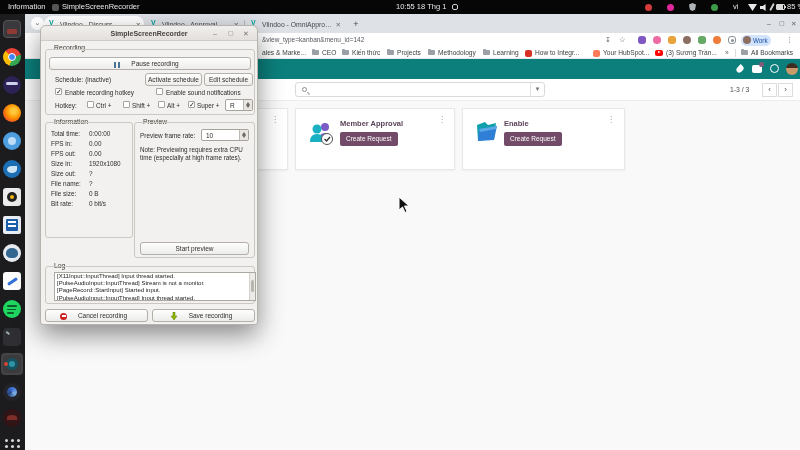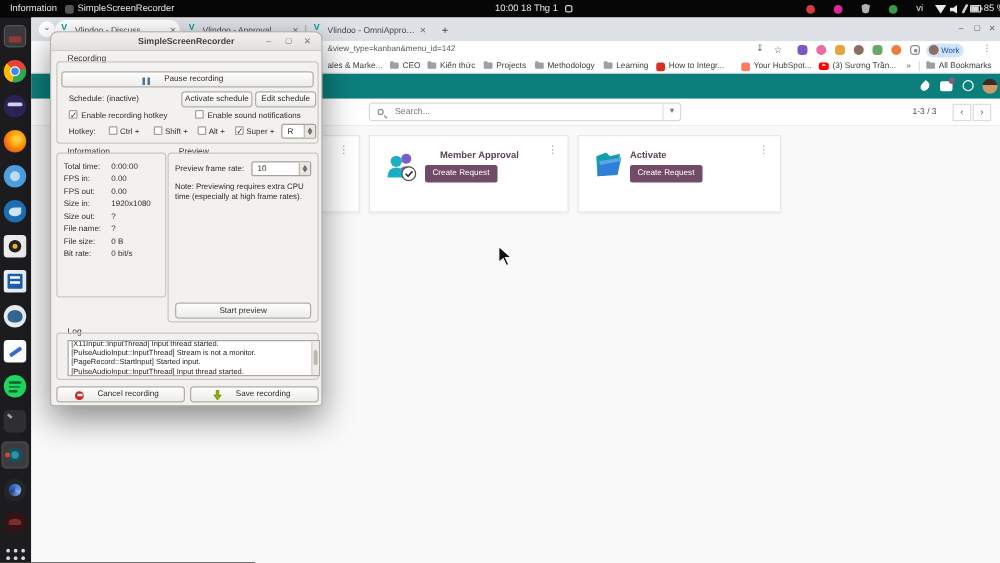--- a/index.html
+++ b/index.html
@@ -77,21 +77,21 @@
 </style>
 </head>
 <body>
 
 <div class="screen">
 
   <div class="ab topbar">
     <span class="txt" style="left:8px">Information</span>
     <span class="ab" style="left:52px;top:3.5px;width:7px;height:7px;background:#555;border-radius:2px"></span>
     <span class="txt" style="left:62px">SimpleScreenRecorder</span>
-    <span class="txt" style="left:396px">10:00 18 Thg 1</span>
+    <span class="txt" style="left:396px">10:55 18 Thg 1</span>
     <span class="bell" style="left:452px"></span>
     <span class="tray-dot" style="left:645px;background:#d63b3b"></span>
     <span class="tray-dot" style="left:667px;background:#e0269a"></span>
     <span class="shield" style="left:689px"></span>
     <span class="tray-dot" style="left:711px;background:#3d9a47"></span>
     <span class="txt" style="left:733px">vi</span>
     <span class="wifi" style="left:748px"></span>
     <span class="vol" style="left:760px"></span>
     <span class="pen" style="left:771px"></span>
     <span class="batt" style="left:776px"></span>
@@ -232,52 +232,51 @@
       <span class="ab" style="left:727px;top:6px;width:10px;height:8px;background:#fff;border-radius:2px">
           <span class="ab" style="left:7px;top:-3px;width:5px;height:5px;background:#875a7b;border-radius:50%"></span>
         </span>
       <span class="ab" style="left:745px;top:5px;width:9px;height:9px;border:1.2px solid #fff;border-radius:50%"></span>
       <span class="ab" style="left:761px;top:4px;width:12px;height:12px;border-radius:50%;background:linear-gradient(#3f2c20 42%,#c99a6a 42%)"></span>
     </div>
 
     <div class="ab controlbar">
       <div class="searchbox">
         <span class="mag"></span>
-        <input placeholder="Search..." style="">
         <span class="caret">▼</span>
       </div>
       <span class="ab" style="left:705px;top:0;line-height:22px;font-size:6.8px;color:#4a4a4a">1-3 / 3</span>
       <span class="pagerbtn" style="left:737px">‹</span>
       <span class="pagerbtn" style="left:753px">›</span>
     </div>
 
     <div class="ab content">
       <div class="kcard" style="left:125px;width:138px">
         <span class="kebab" style="right:8px">⋮</span>
       </div>
       <div class="kcard" style="left:270px;width:160px">
         <svg class="ab" style="left:12px;top:11px" width="26" height="26" viewBox="0 0 26 26">
           <circle cx="17" cy="7" r="4" fill="#7b5bc7"></circle>
             <path d="M11 20 q0-7 6-7 q6 0 6 7 z" fill="#7b5bc7"></path>
           <circle cx="9" cy="9" r="4.5" fill="#19b0c4"></circle>
             <path d="M2 22 q0-8 7-8 q7 0 7 8 z" fill="#19b0c4"></path>
           <circle cx="19" cy="19" r="5.5" fill="#fff" stroke="#555" stroke-width="1"></circle>
           <path d="M16.5 19 l2 2 l3.5-4" stroke="#333" stroke-width="1.4" fill="none"></path>
         </svg>
-        <span class="kttl" style="left:56px">Member Approval</span>
+        <span class="kttl" style="left:44px">Member Approval</span>
         <button class="kbtn" style="left:44px">Create Request</button>
         <span class="kebab" style="right:8px">⋮</span>
       </div>
       <div class="kcard" style="left:437px;width:163px">
         <svg class="ab" style="left:11px;top:10px" width="26" height="26" viewBox="0 0 26 26">
           <path d="M3 6 L11 3 L14 6 L22 4 L20 20 L4 22 Z" fill="#0fa0ab"></path>
           <path d="M5 10 L23 7 L20 21 L4 22 Z" fill="#2f7fd6"></path>
           <path d="M5 10 L23 7 L22 10 L6 13 Z" fill="#5aa9e6"></path>
         </svg>
-        <span class="kttl" style="left:41px">Activate</span>
+        <span class="kttl" style="left:41px">Enable</span>
         <button class="kbtn" style="left:41px">Create Request</button>
         <span class="kebab" style="right:9px">⋮</span>
       </div>
     </div>
   </div>
 
   <div class="ab ssr">
     <div class="ssr-title">
       <span class="t">SimpleScreenRecorder</span>
       <span class="wbtn" style="left:172px">–</span>

